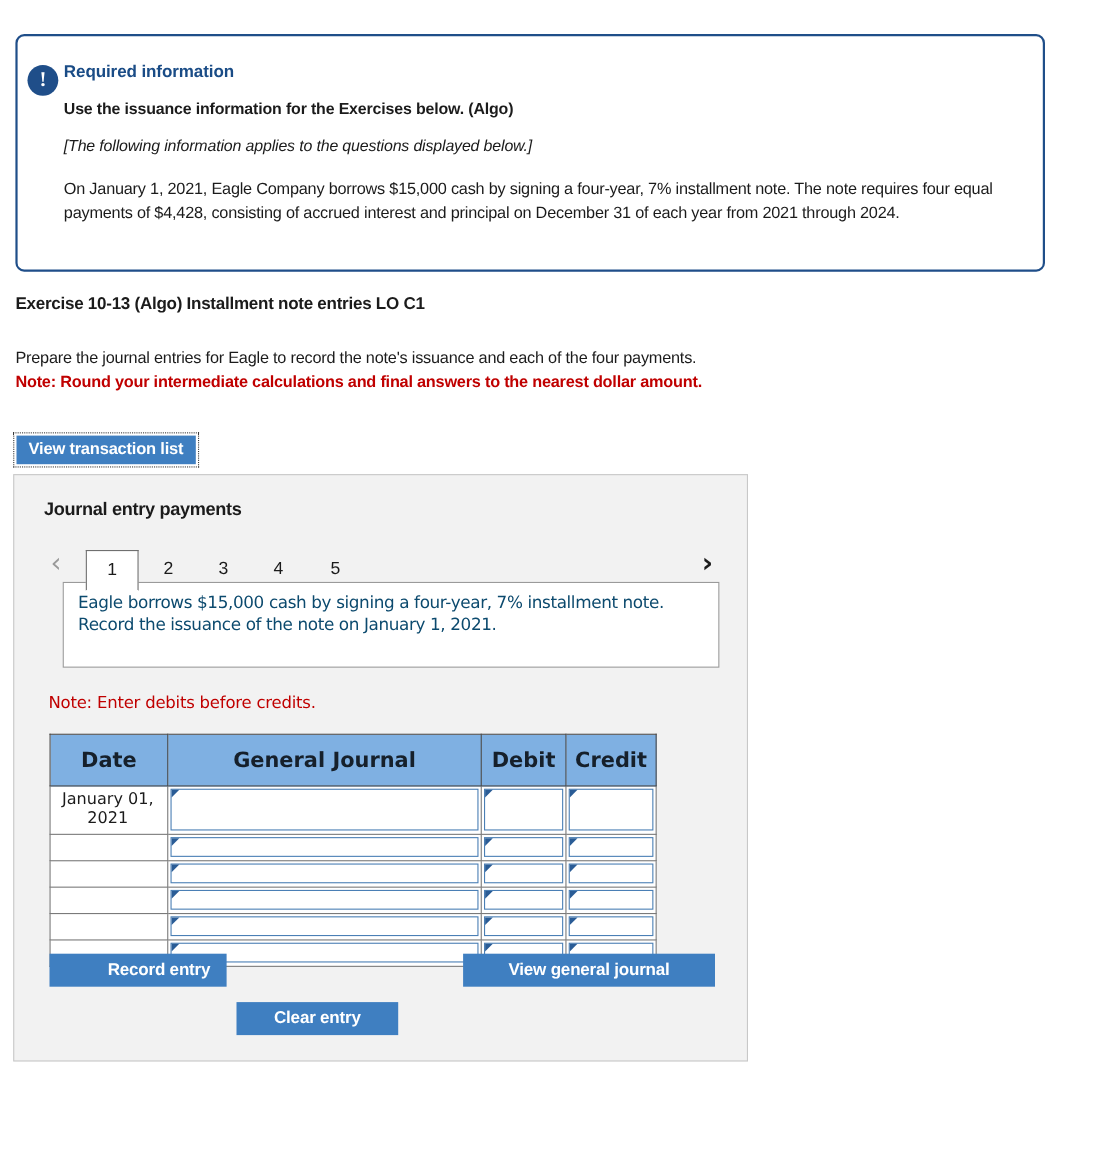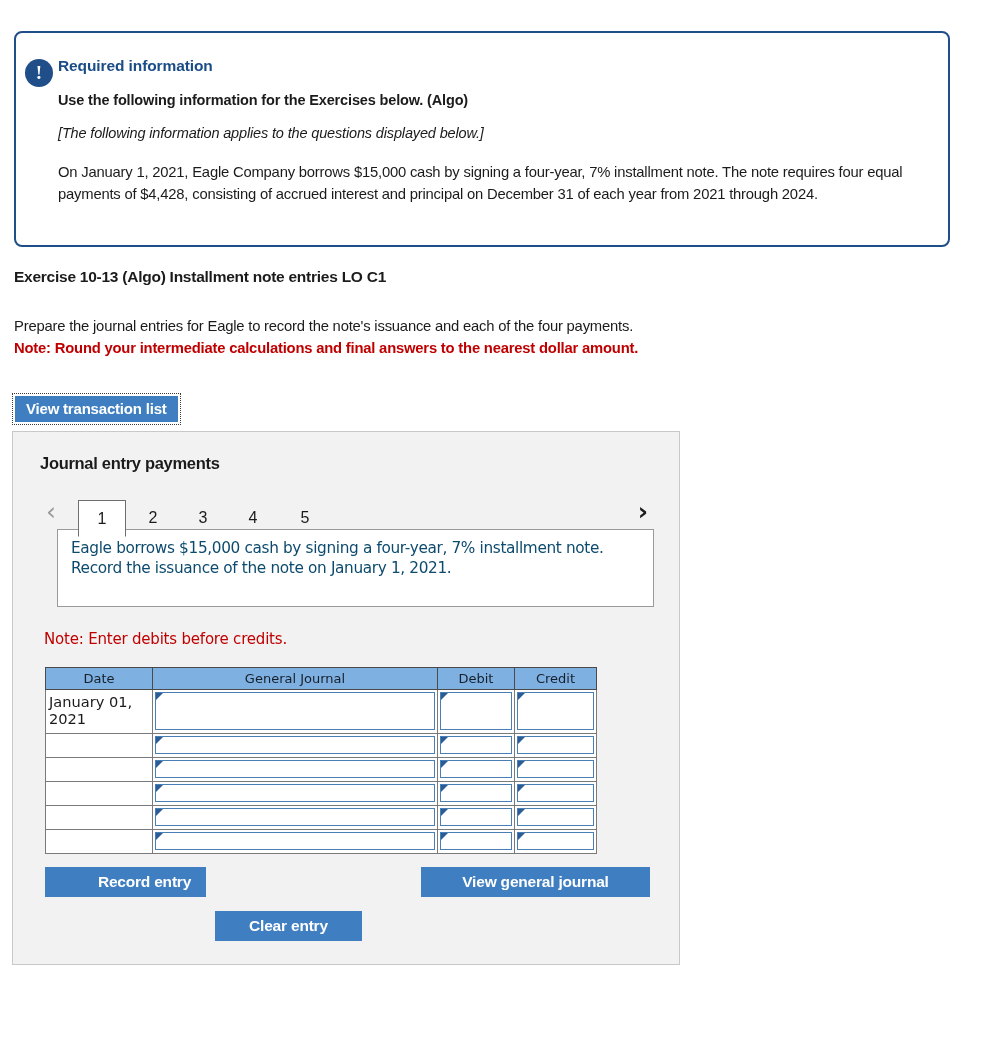--- a/index.html
+++ b/index.html
@@ -198,41 +198,41 @@
   
   #jtable {
     position: absolute;
     left: 32px; top: 235px;
     border-collapse: collapse;
     background: #ffffff;
   }
   #jtable th {
     background: #7fb0e2;
     border: 1px solid #4a4a4a;
-    font-size: 13px;
-    font-weight: normal;
+    font-size: 19px;
+    font-weight: bold;
     color: #16202b;
     height: 22px;
-    padding: 0 2px;
+    padding: 12px 2px;
     font-family: "DejaVu Sans", sans-serif;
   }
   #jtable td {
     border: 1px solid #7a7a7a;
     padding: 0;
     vertical-align: top;
   }
   .c-date   { width: 107px; }
   .c-gj     { width: 285px; }
   .c-debit  { width: 77px;  }
   .c-credit { width: 82px;  }
 
   .datecell {
     font-size: 14.6px;
     line-height: 17px;
-    text-align: left;
+    text-align: center;
     padding: 3px 5px 4px 3px;
     color: #1b1b1b;
     font-family: "DejaVu Sans", sans-serif;
   }
   .blankdate { height: 22px; }
 
   .fieldwrap { padding: 2px 2px 3px 2px; }
   .field {
     position: relative;
     width: 100%;
@@ -267,21 +267,21 @@
   #btn-viewgj  { left: 408px; top: 435px; width: 229px; height: 30px; }
   #btn-clear   { left: 202px; top: 479px; width: 147px; height: 30px; }
 </style>
 </head>
 <body>
 
 <div id="req-box">
   <div id="req-icon">!</div>
   <div id="req-inner">
     <div class="req-title">Required information</div>
-    <div class="req-sub">Use the following information for the Exercises below. (Algo)</div>
+    <div class="req-sub">Use the issuance information for the Exercises below. (Algo)</div>
     <div class="req-ital">[The following information applies to the questions displayed below.]</div>
     <div class="req-body">On January 1, 2021, Eagle Company borrows $15,000 cash by signing a four-year, 7% installment note. The note requires four equal payments of $4,428, consisting of accrued interest and principal on December 31 of each year from 2021 through 2024.</div>
   </div>
 </div>
 
 <div id="ex-title">Exercise 10-13 (Algo) Installment note entries LO C1</div>
 <div id="prompt">Prepare the journal entries for Eagle to record the note's issuance and each of the four payments.</div>
 <div id="prompt-note">Note: Round your intermediate calculations and final answers to the nearest dollar amount.</div>
 
 <div id="vtl-wrap">

